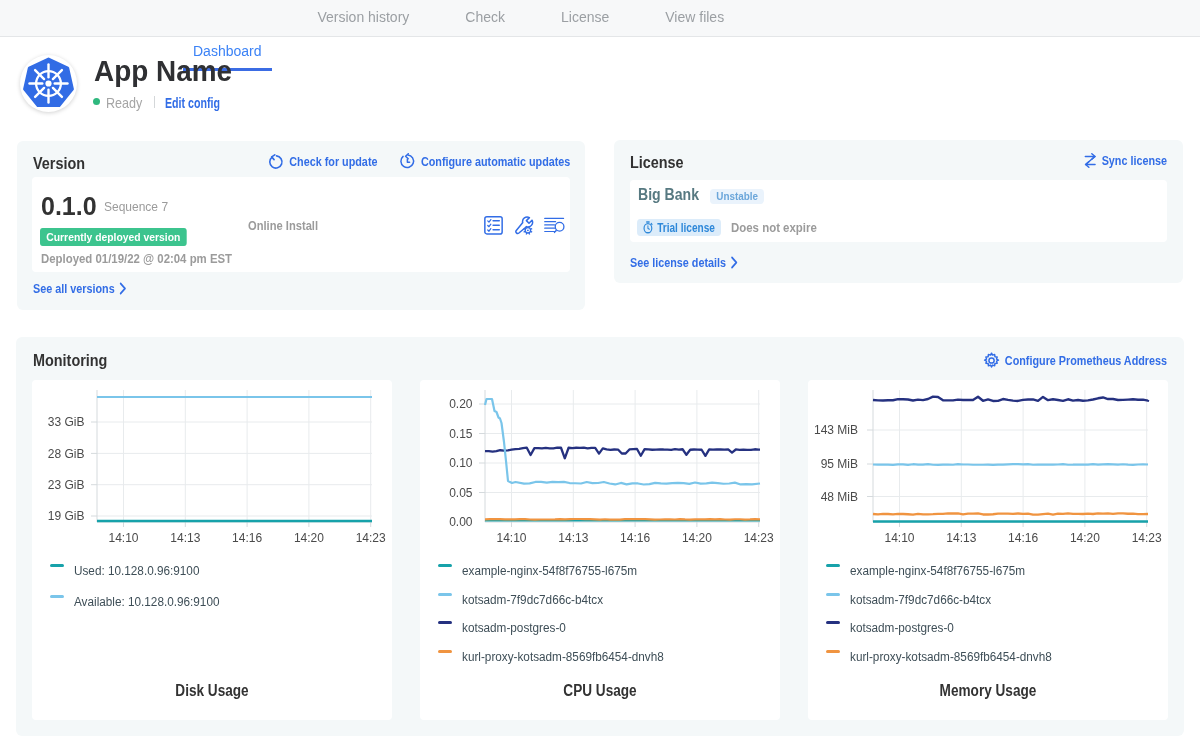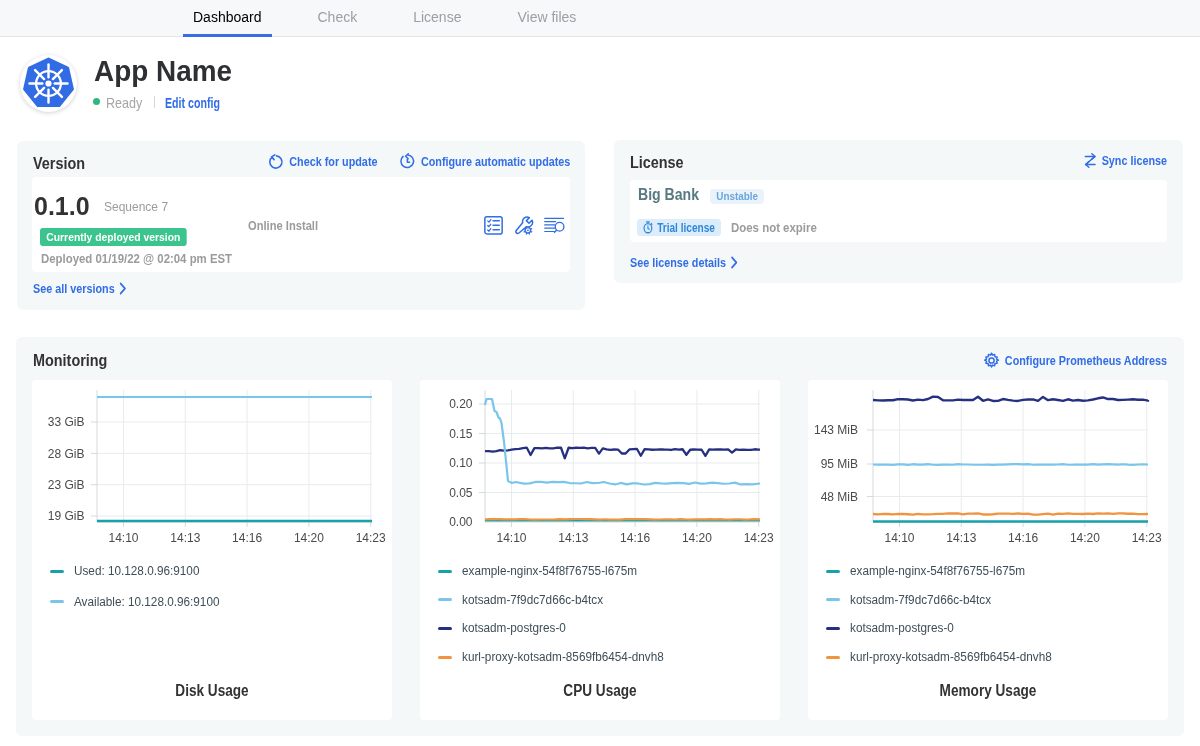--- a/index.html
+++ b/index.html
@@ -2,21 +2,21 @@
 <html><head>
 <meta charset="utf-8">
 <style>
   * { margin:0; padding:0; box-sizing:border-box; }
   html,body { width:1200px; height:746px; background:#fff; font-family:"Liberation Sans", sans-serif; }
   #page { position:relative; width:1200px; height:746px; overflow:hidden; background:#fff; }
   
   #nav { position:absolute; top:0; left:0; width:1200px; height:37px; background:#f7f8f9; border-bottom:1px solid #e4e6e8; }
   #tabs { position:absolute; top:0; left:183px; height:37px; display:flex; }
   .tab { font-size:14px; color:#9b9fa3; padding:0 10px; margin-right:36px; height:37px; line-height:34px; white-space:nowrap; }
-  .tab.active { color:#000000; border-bottom:3px solid #3b6ce4; }
+  .tab.active { color:#3b82f6; border-bottom:3px solid #3b6ce4;margin-top:34px; }
   
   #logo { position:absolute; left:20px; top:55px; width:57px; height:57px; border-radius:50%; background:#fff; box-shadow:0 1px 4px rgba(0,0,0,0.18); }
   #appname { position:absolute; left:94px; top:54px; font-size:30px; font-weight:bold; color:#2f3033; transform:scaleX(0.93); transform-origin:0 0; white-space:nowrap; }
   #statusrow { position:absolute; left:0; top:0; }
   .dot { position:absolute; left:93px; top:98px; width:7px; height:7px; border-radius:50%; background:#2fb87e; }
   .ready { position:absolute; left:106px; top:94px; font-size:15px; color:#a5a5a5; transform:scaleX(0.84); transform-origin:0 0; }
   .vsep { position:absolute; left:153.5px; top:96px; width:1px; height:12px; background:#d4d7d9; }
   .editcfg { position:absolute; left:164.5px; top:95px; font-size:14px; font-weight:bold; color:#326de6; transform:scaleX(0.76); transform-origin:0 0; white-space:nowrap; }
   
   .card { position:absolute; background:#f4f8f9; border-radius:6px; }
@@ -24,21 +24,21 @@
   #lcard { left:614px; top:140px; width:569px; height:143px; }
   #mcard { left:16px; top:337px; width:1168px; height:399px; }
   .cardtitle { font-size:16px; font-weight:bold; color:#323232; transform:scaleX(0.9); transform-origin:0 0; white-space:nowrap; }
   .inner { position:absolute; background:#fff; border-radius:4px; }
   .ilink { display:flex; align-items:center; font-size:13.5px; font-weight:bold; color:#326de6; white-space:nowrap; }
   .ilink svg { margin-right:6px; }
   
   #vtitle { position:absolute; left:33px; top:155px; }
   #vlinks { position:absolute; right:630px; top:153px; display:flex; transform:scaleX(0.8); transform-origin:100% 0; }
   #vinner { left:32px; top:177px; width:538px; height:95px; }
-  .bigver { position:absolute; left:34px; top:192px; font-size:25px; font-weight:bold; color:#323232; }
+  .bigver { position:absolute; left:41px; top:192px; font-size:25px; font-weight:bold; color:#323232; }
   .seq { position:absolute; left:104px; top:200px; font-size:12px; color:#9b9b9b; }
   .greenbadge { position:absolute; left:40px; top:228px; height:18px; line-height:18px; padding:0 7px; background:#3cc48e; color:#fff; font-size:11.5px; font-weight:bold; border-radius:3px; transform:scaleX(0.9); transform-origin:0 0; white-space:nowrap; }
   .deployed { position:absolute; left:41px; top:252px; font-size:12px; font-weight:bold; color:#9b9b9b; transform:scaleX(0.95); transform-origin:0 0; white-space:nowrap; }
   .online { position:absolute; left:248px; top:219px; font-size:12px; font-weight:bold; color:#9b9b9b; transform:scaleX(0.93); transform-origin:0 0; white-space:nowrap; }
   #vicons { position:absolute; left:484px; top:215px; display:flex; align-items:center; }
   .seeall { position:absolute; left:33px; top:281px; font-size:13.5px; font-weight:bold; color:#326de6; display:flex; align-items:center; transform:scaleX(0.8); transform-origin:0 0; white-space:nowrap; }
   
   #ltitle { position:absolute; left:630px; top:154px; }
   #lsync { position:absolute; right:33px; top:153px; transform:scaleX(0.8); transform-origin:100% 0; }
   #linner { left:630px; top:180px; width:537px; height:62px; }
@@ -49,32 +49,33 @@
   .noexpire { position:absolute; left:731px; top:220px; font-size:13px; font-weight:bold; color:#9b9b9b; transform:scaleX(0.88); transform-origin:0 0; white-space:nowrap; }
   .seelic { position:absolute; left:630px; top:255px; font-size:13.5px; font-weight:bold; color:#326de6; display:flex; align-items:center; transform:scaleX(0.8); transform-origin:0 0; white-space:nowrap; }
   .chev { margin-left:6px; }
   
   #mtitle { position:absolute; left:33px; top:352px; }
   #mprom { position:absolute; right:33px; top:352px; transform:scaleX(0.8); transform-origin:100% 0; }
   .chartcard { position:absolute; top:380px; width:360px; height:340px; background:#fff; border-radius:4px; }
   #chart1 { left:32px; }
   #chart2 { left:420px; }
   #chart3 { left:808px; }
-  .legend { position:absolute; display:flex; align-items:center; }
+  .legend { position:absolute; display:flex; }
   .dash { width:13.5px; height:3px; border-radius:2px; margin-right:10.5px; }
   .legtext { font-size:12.5px; color:#3e4e57; white-space:nowrap; transform:scaleX(0.94); transform-origin:0 0; }
   .charttitle2 { position:absolute; left:0; width:100%; text-align:center; top:302px; font-size:16px; font-weight:bold; color:#323232; transform:scaleX(0.85); transform-origin:50% 0; }
 </style>
 </head>
 <body>
 <div id="page">
 
   <div id="nav"></div>
   <div id="tabs">
     <div class="tab active">Dashboard</div>
+    <div class="tab">Version history</div>
     <div class="tab">Check</div>
     <div class="tab">License</div>
     <div class="tab">View files</div>
   </div>
 
   <div id="logo">
       <svg width="57" height="57" viewBox="0 0 57 57" style="position:absolute;left:0;top:0;">
 <polygon points="28.5,4.0 47.7,13.2 52.4,34.0 39.1,50.6 17.9,50.6 4.6,34.0 9.3,13.2" fill="#326ce5" stroke="#326ce5" stroke-width="3" stroke-linejoin="round"></polygon>
 <g stroke="#fff" stroke-width="2.4" stroke-linecap="round">
           <line x1="28.5" y1="22.3" x2="28.5" y2="9.5"></line>

